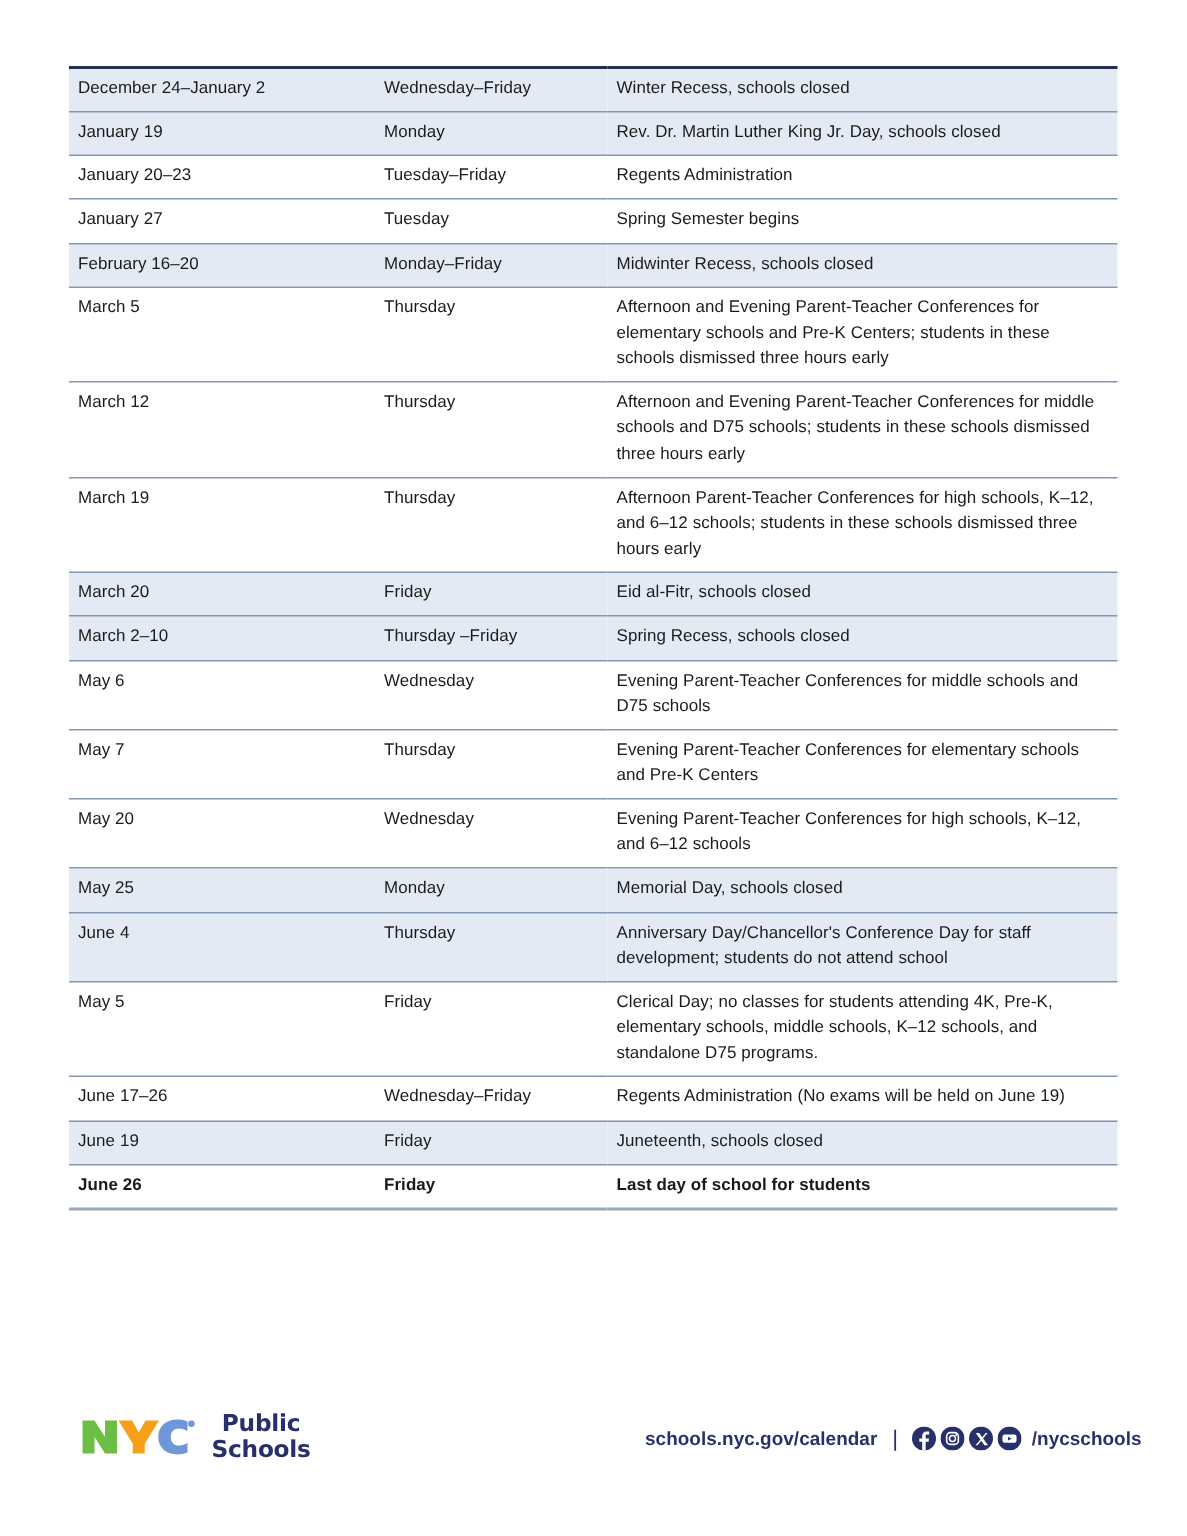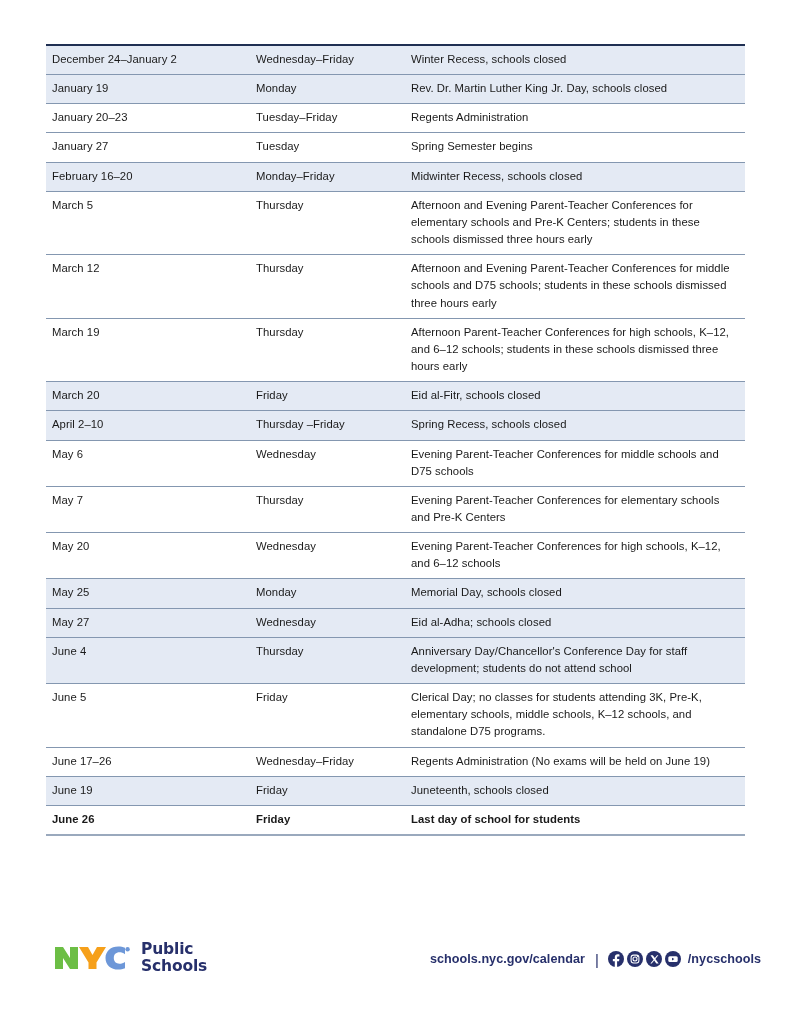--- a/index.html
+++ b/index.html
@@ -58,20 +58,21 @@
   td.c-desc-cell { padding-left: 4px; padding-right: 2px; margin-left: 40px; }
   td.indent-day  { padding-left: 15px; }
 
   
   .footer {
     position: absolute;
     left: 0;
     top: 925px;
     width: 791px;
     height: 80px;
+    text-align: center;
   }
   .logo-block {
     position: absolute;
     left: 54px;
     top: 16px;
     display: flex;
     align-items: center;
     gap: 9px;
   }
   .logo-nyc { display: block; }
@@ -162,21 +163,21 @@
           <td class="c-date-cell">March 19</td>
           <td class="c-day-cell">Thursday</td>
           <td class="c-desc-cell">Afternoon Parent-Teacher Conferences for high schools, K–12, and 6–12 schools; students in these schools dismissed three hours early</td>
         </tr>
         <tr class="shaded">
           <td class="c-date-cell">March 20</td>
           <td class="c-day-cell">Friday</td>
           <td class="c-desc-cell">Eid al-Fitr, schools closed</td>
         </tr>
         <tr class="shaded">
-          <td class="c-date-cell">April 2–10</td>
+          <td class="c-date-cell">March 2–10</td>
           <td class="c-day-cell">Thursday –Friday</td>
           <td class="c-desc-cell">Spring Recess, schools closed</td>
         </tr>
         <tr>
           <td class="c-date-cell">May 6</td>
           <td class="c-day-cell">Wednesday</td>
           <td class="c-desc-cell">Evening Parent-Teacher Conferences for middle schools and D75 schools</td>
         </tr>
         <tr>
           <td class="c-date-cell">May 7</td>
@@ -187,33 +188,28 @@
           <td class="c-date-cell">May 20</td>
           <td class="c-day-cell">Wednesday</td>
           <td class="c-desc-cell">Evening Parent-Teacher Conferences for high schools, K–12, and 6–12 schools</td>
         </tr>
         <tr class="shaded">
           <td class="c-date-cell">May 25</td>
           <td class="c-day-cell">Monday</td>
           <td class="c-desc-cell">Memorial Day, schools closed</td>
         </tr>
         <tr class="shaded">
-          <td class="c-date-cell">May 27</td>
-          <td class="c-day-cell">Wednesday</td>
-          <td class="c-desc-cell">Eid al-Adha; schools closed</td>
-        </tr>
-        <tr class="shaded">
           <td class="c-date-cell">June 4</td>
           <td class="c-day-cell">Thursday</td>
           <td class="c-desc-cell">Anniversary Day/Chancellor's Conference Day for staff development; students do not attend school</td>
         </tr>
         <tr>
-          <td class="c-date-cell">June 5</td>
-          <td class="c-day-cell">Friday</td>
-          <td class="c-desc-cell">Clerical Day; no classes for students attending 3K, Pre-K, elementary schools, middle schools, K–12 schools, and standalone D75 programs.</td>
+          <td class="c-date-cell">May 5</td>
+          <td class="c-day-cell">Friday</td>
+          <td class="c-desc-cell">Clerical Day; no classes for students attending 4K, Pre-K, elementary schools, middle schools, K–12 schools, and standalone D75 programs.</td>
         </tr>
         <tr>
           <td class="c-date-cell">June 17–26</td>
           <td class="c-day-cell">Wednesday–Friday</td>
           <td class="c-desc-cell">Regents Administration (No exams will be held on June 19)</td>
         </tr>
         <tr class="shaded">
           <td class="c-date-cell">June 19</td>
           <td class="c-day-cell">Friday</td>
           <td class="c-desc-cell">Juneteenth, schools closed</td>

